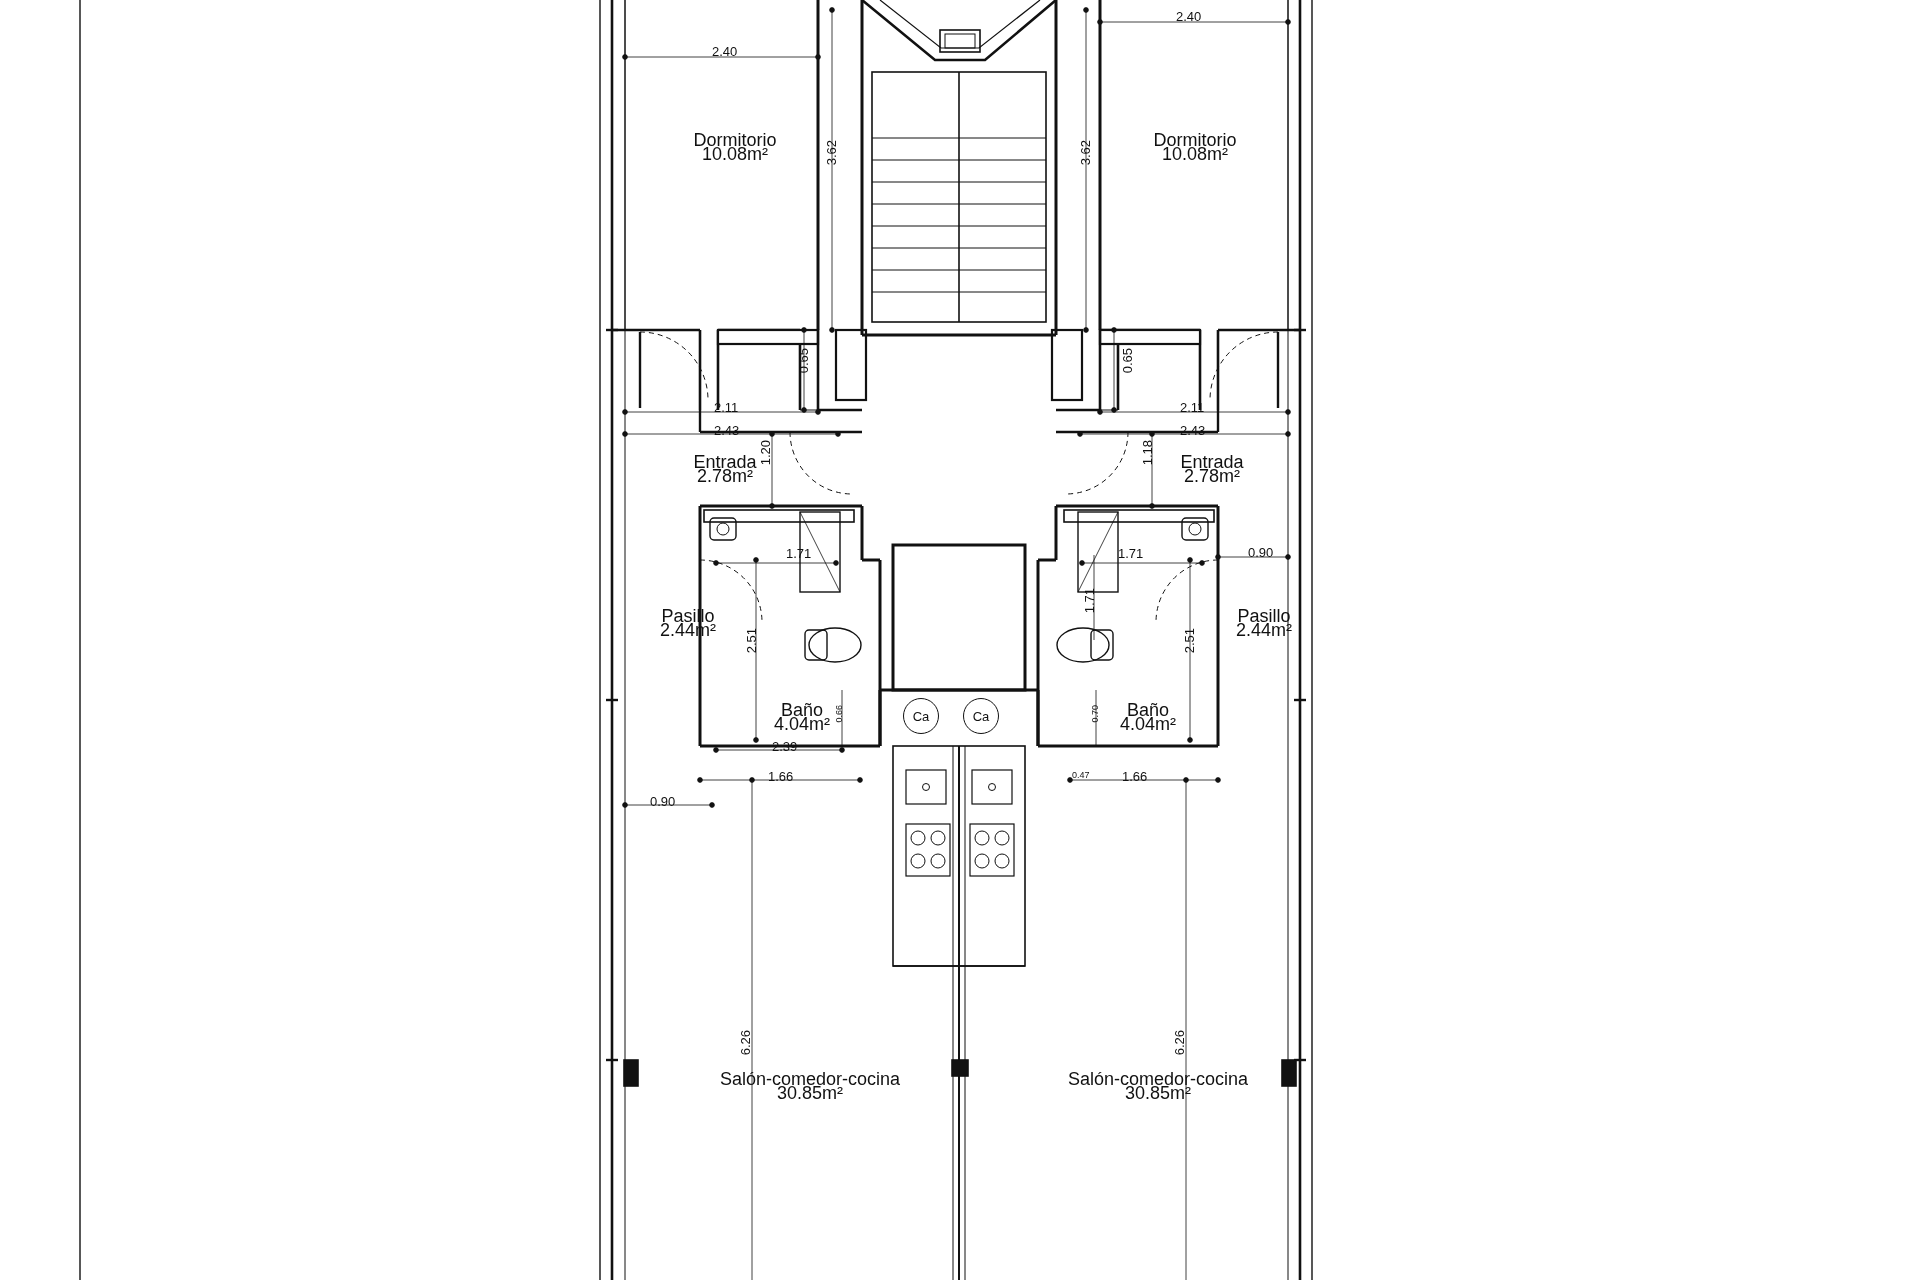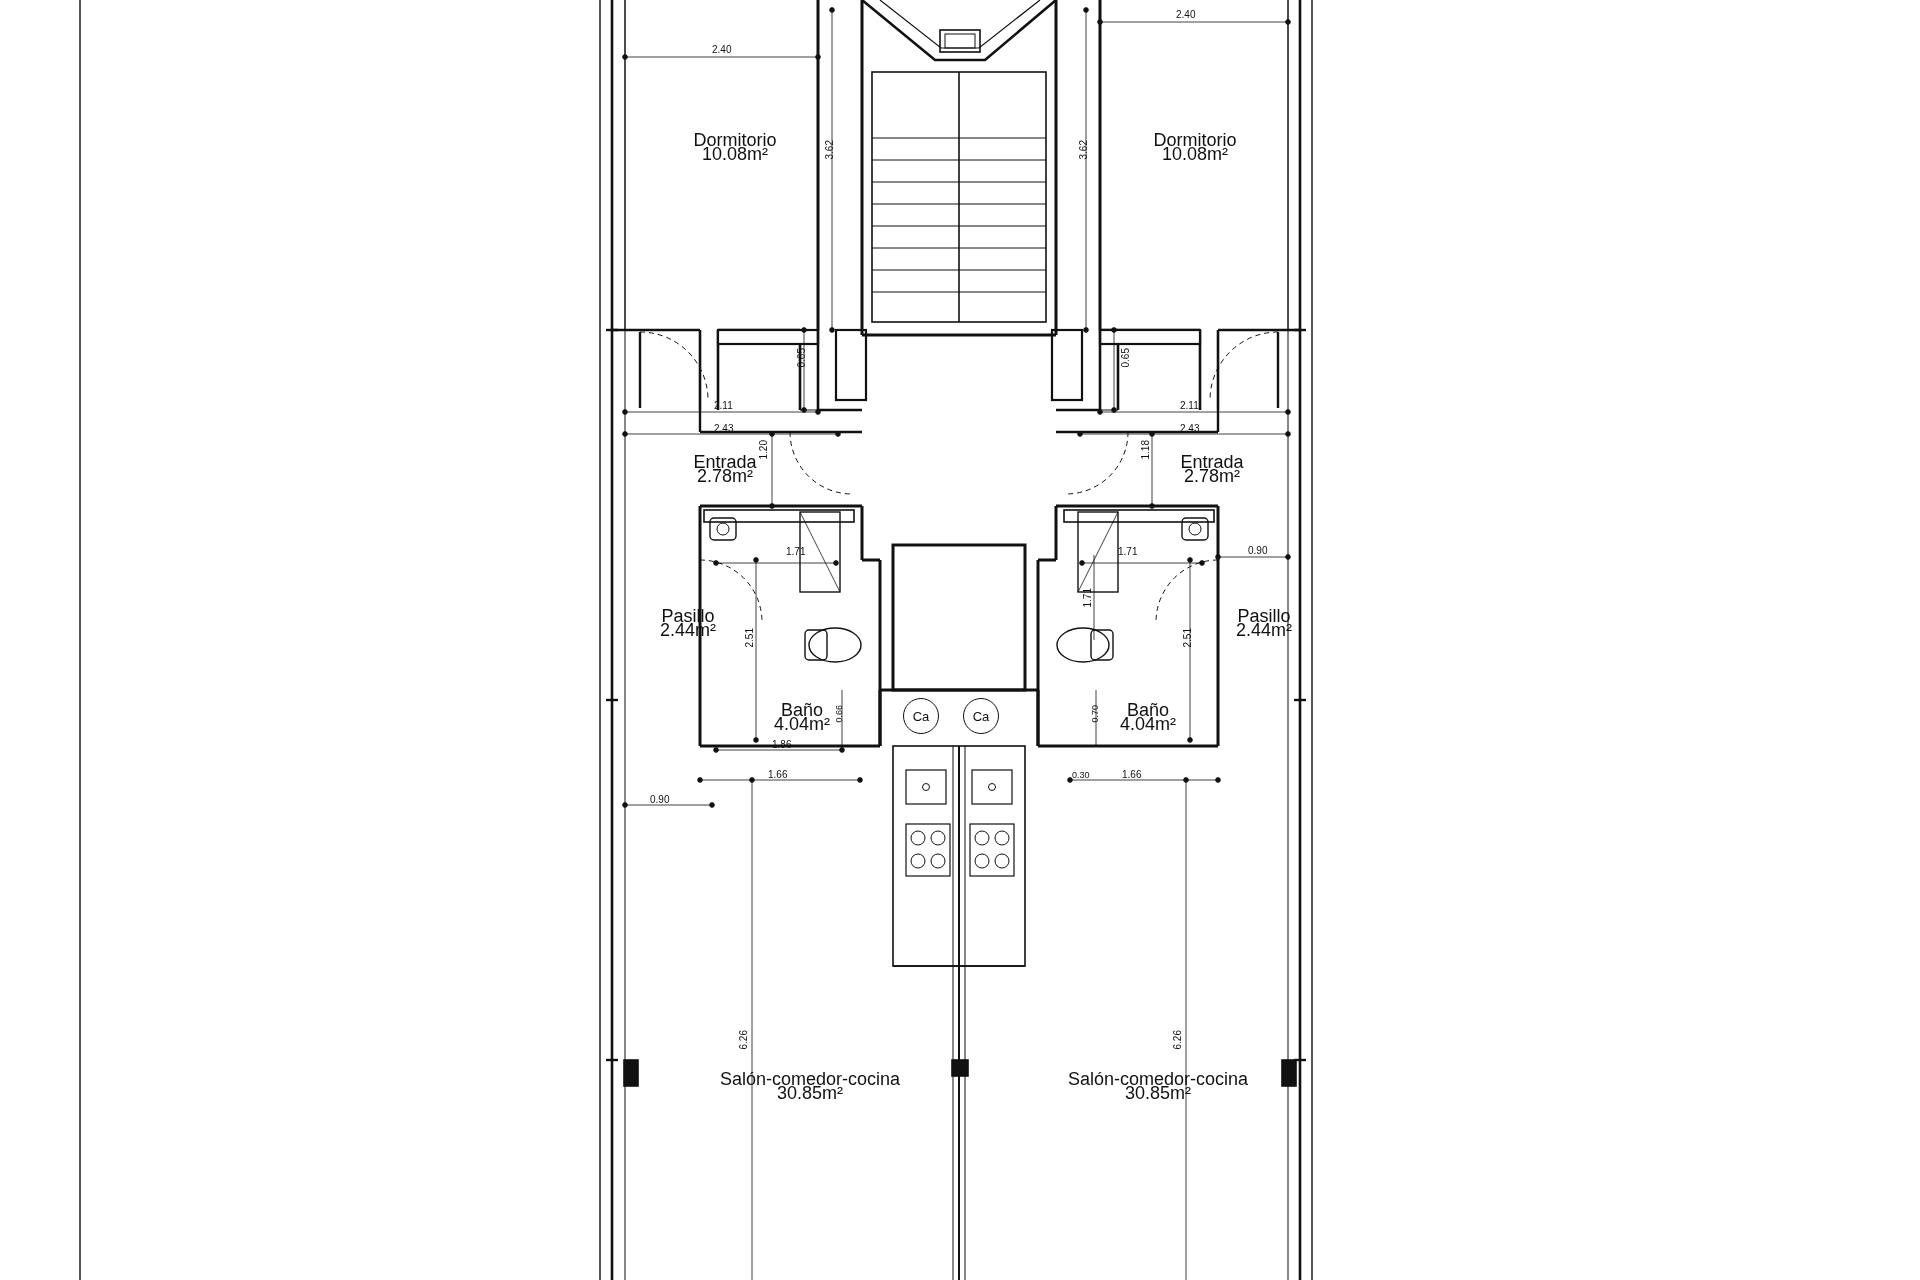--- a/index.html
+++ b/index.html
@@ -1,19 +1,19 @@
 <!DOCTYPE html>
 <html><head>
 <meta charset="utf-8">
 <style>
   html,body{margin:0;padding:0;background:#ffffff;}
   body{width:1920px;height:1280px;overflow:hidden;font-family:"Liberation Sans", sans-serif;}
   #plan{position:relative;width:1920px;height:1280px;background:#ffffff;}
   .lbl{position:absolute;color:#111;font-size:18px;line-height:14px;text-align:center;white-space:nowrap;}
-  .dim{position:absolute;color:#111;font-size:10px;white-space:nowrap;}
+  .dim{position:absolute;color:#111;font-size:13px;white-space:nowrap;}
   .dim.vert{writing-mode:vertical-rl;transform:rotate(180deg);}
   .dim.tiny{font-size:9px;}
   svg{position:absolute;left:0;top:0;}
   .ca{position:absolute;width:34px;height:34px;border:1.6px solid #111;border-radius:50%;
       display:flex;align-items:center;justify-content:center;font-size:13px;color:#111;background:#fff;}
 </style>
 </head>
 <body>
 
 <div id="plan">
@@ -332,21 +332,21 @@
   <div class="dim vert" style="left:758px;top:440px;">1.20</div>
   <div class="dim vert" style="left:1140px;top:440px;">1.18</div>
   <div class="dim" style="left:786px;top:546px;">1.71</div>
   <div class="dim" style="left:1118px;top:546px;">1.71</div>
   <div class="dim" style="left:1248px;top:545px;">0.90</div>
   <div class="dim vert" style="left:1082px;top:588px;">1.71</div>
   <div class="dim vert" style="left:744px;top:628px;">2.51</div>
   <div class="dim vert" style="left:1182px;top:628px;">2.51</div>
   <div class="dim vert tiny" style="left:834px;top:705px;">0.66</div>
   <div class="dim vert tiny" style="left:1090px;top:705px;">0.70</div>
-  <div class="dim" style="left:772px;top:739px;">1.86</div>
+  <div class="dim" style="left:772px;top:739px;">2.39</div>
   <div class="dim" style="left:768px;top:769px;">1.66</div>
   <div class="dim" style="left:1122px;top:769px;">1.66</div>
-  <div class="dim tiny" style="left:1072px;top:770px;">0.30</div>
+  <div class="dim tiny" style="left:1072px;top:770px;">0.47</div>
   <div class="dim" style="left:650px;top:794px;">0.90</div>
   <div class="dim vert" style="left:738px;top:1030px;">6.26</div>
   <div class="dim vert" style="left:1172px;top:1030px;">6.26</div>
 
 </div>
 
 </body></html>

